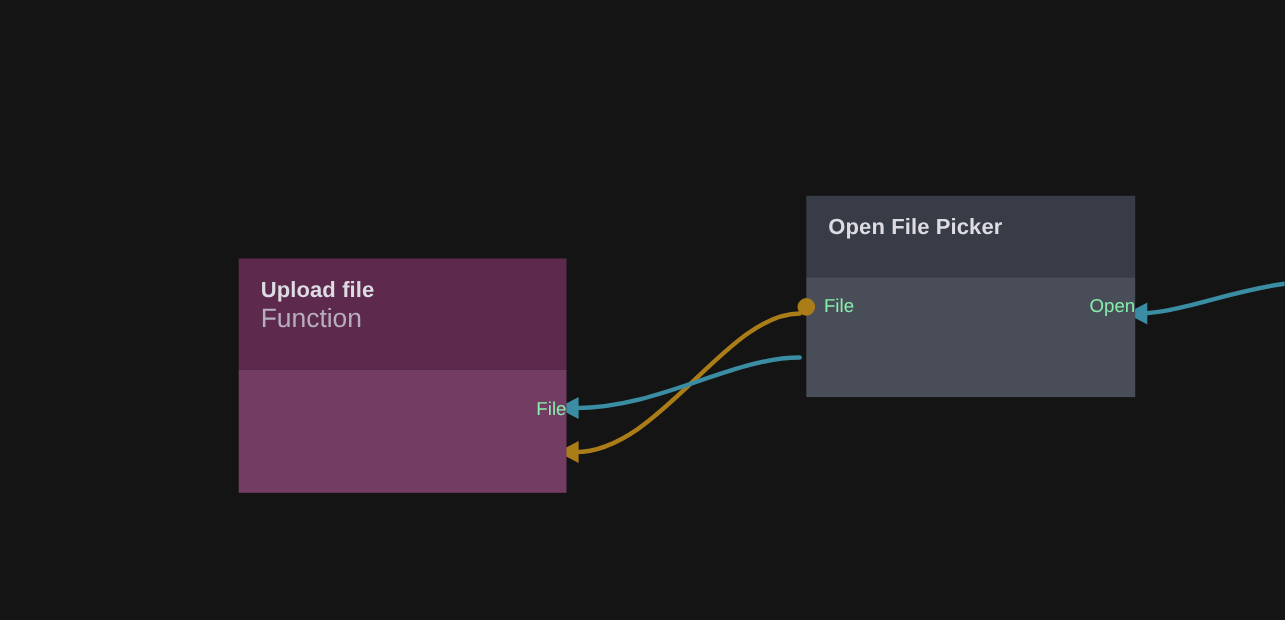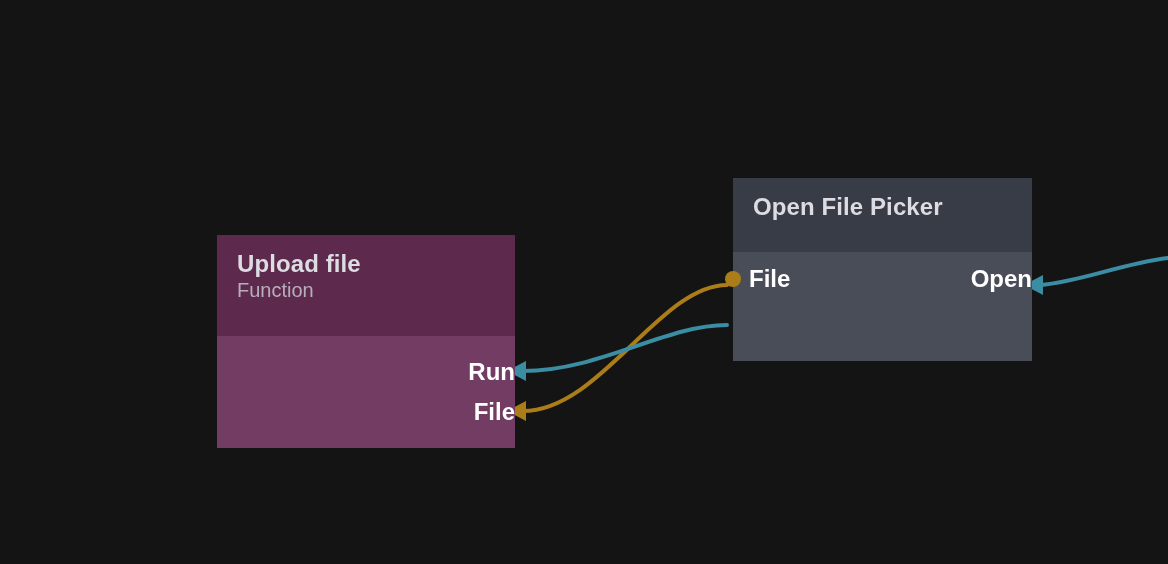--- a/index.html
+++ b/index.html
@@ -30,51 +30,50 @@
   .node {
     position: absolute;
     box-sizing: border-box;
     overflow: visible;
   }
   .node-header {
     box-sizing: border-box;
     padding: 16px 20px 0 20px;
   }
   .node-title {
-    font-size: 24px;
+    font-size: 20px;
     font-weight: bold;
     line-height: 26px;
     color: #dcdce2;
     letter-spacing: 0.1px;
     white-space: nowrap;
   }
   .node-subtitle {
-    font-size: 20px;
+    font-size: 24px;
     font-weight: normal;
     line-height: 26px;
     color: #b7aebb;
     white-space: nowrap;
   }
   .node-body {
     box-sizing: border-box;
     position: relative;
   }
   .port-row {
     position: relative;
     height: 40px;
     display: flex;
     align-items: center;
     box-sizing: border-box;
   }
   .port-label {
-    font-size: 24px;
+    font-size: 17px;
     line-height: 22px;
-    color: #ffffff;
+    color: #86efac;
     white-space: nowrap;
-    font-weight: bold;
   }
   .port-label.left  { padding-left: 16px; }
   .port-label.right { margin-left: auto; }
 
   
   .port-dot {
     position: absolute;
     width: 16px;
     height: 16px;
     border-radius: 50%;
@@ -137,23 +136,20 @@
 
   <div class="node" id="node-upload-file">
 
     <div class="node-header">
       <div class="node-title">Upload file</div>
       <div class="node-subtitle">Function</div>
     </div>
 
     <div class="node-body">
 
-      <div class="port-row">
-        <span class="port-label right">Run</span>
-      </div>
 
       <div class="port-row">
         <span class="port-label right">File</span>
       </div>
 
     </div>
   </div>
 
   <div class="node" id="node-open-file-picker">
 

